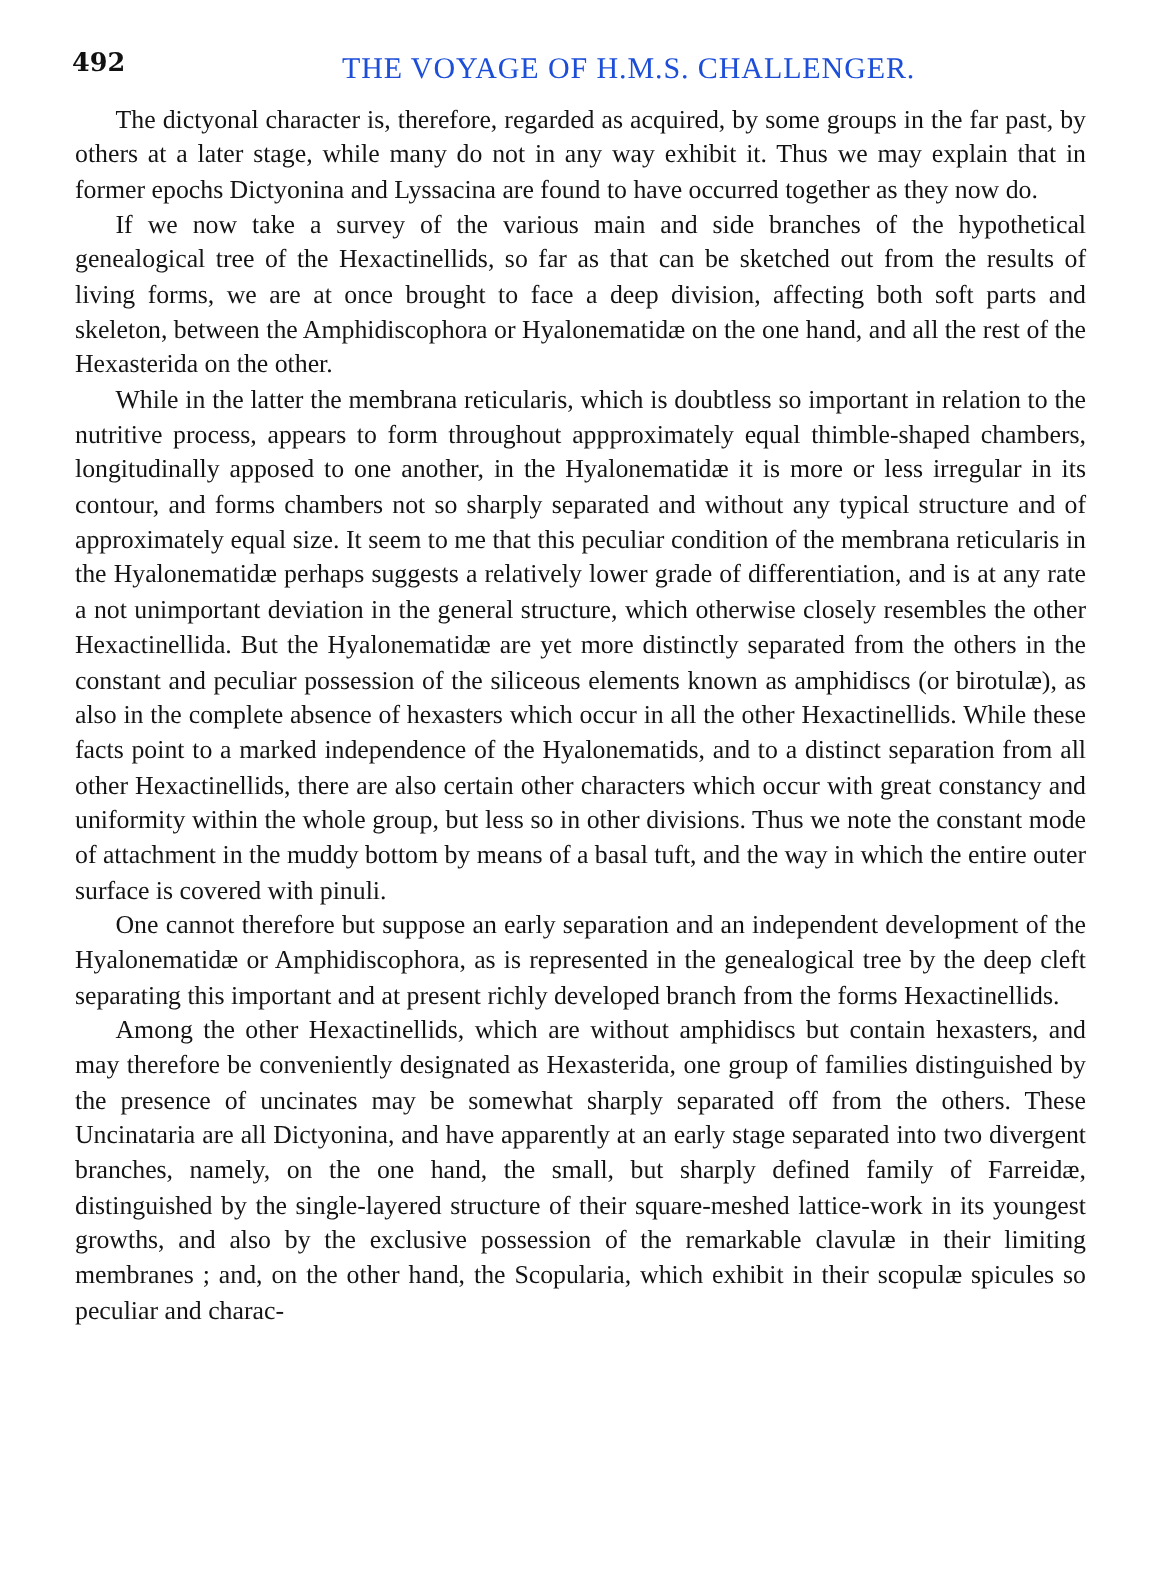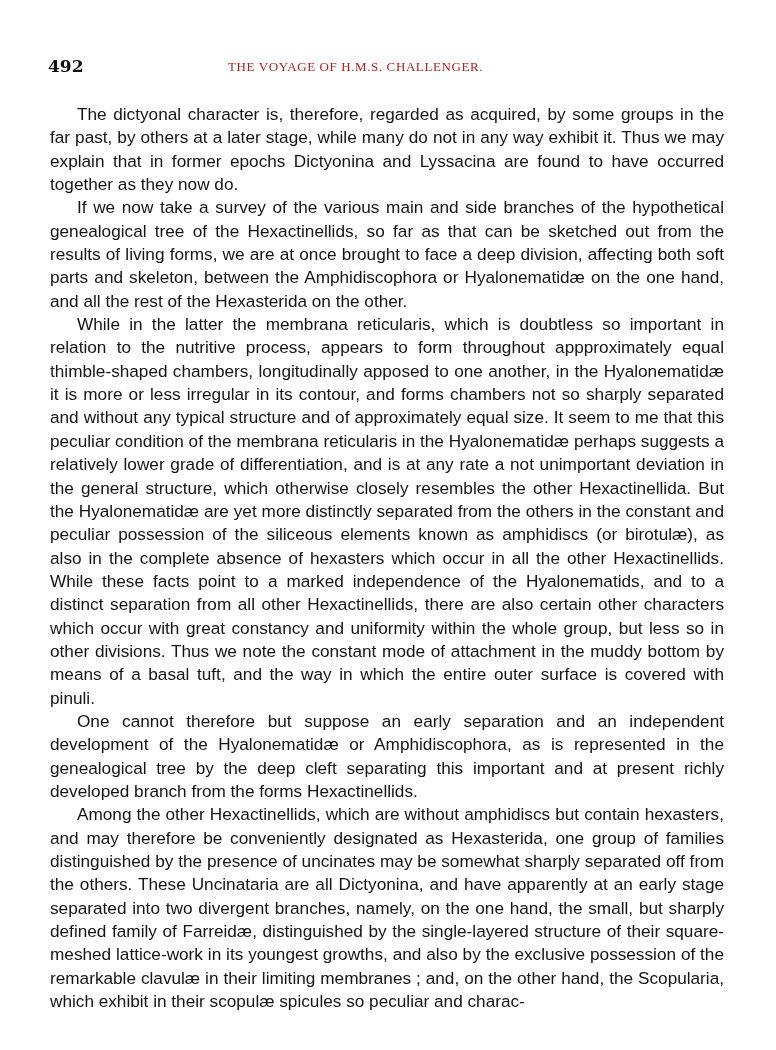--- a/index.html
+++ b/index.html
@@ -17,57 +17,56 @@
     }
     .page {
       position: absolute;
       left: 0;
       top: 0;
       width: 776px;
       height: 1050px;
     }
     .running-head {
       position: absolute;
-      top: 56px;
+      top: 32px;
       left: 48px;
       width: 676px;
       height: 24px;
       text-decoration: underline;
     }
     .page-number {
       position: absolute;
       left: 0;
       top: 0;
       font-family: "DejaVu Serif", serif;
       font-weight: bold;
       font-size: 17px;
       letter-spacing: 0px;
       color: #111;
     }
     .running-title {
       position: absolute;
       left: 180px;
       top: 3px;
       font-family: "Liberation Serif", serif;
-      font-size: 13px;
+      font-size: 20px;
       letter-spacing: 0.6px;
-      color: #b91c1c;
+      color: #1d4ed8;
       text-align: center;
     }
     .body-text {
       position: absolute;
       left: 50px;
       top: 68px;
       width: 674px;
-      font-family: Liberation Sans, sans-serif;
+      font-family: Liberation Serif, serif;
       font-size: 17.2px;
       line-height: 23.35px;
       text-align: justify;
       color: #141414;
-      margin-top: 35px;
     }
     .body-text p {
       margin: 0;
       text-indent: 27px;
       text-align: justify;
       text-align-last: left;
     }
   </style>
 </head>
 <body>

